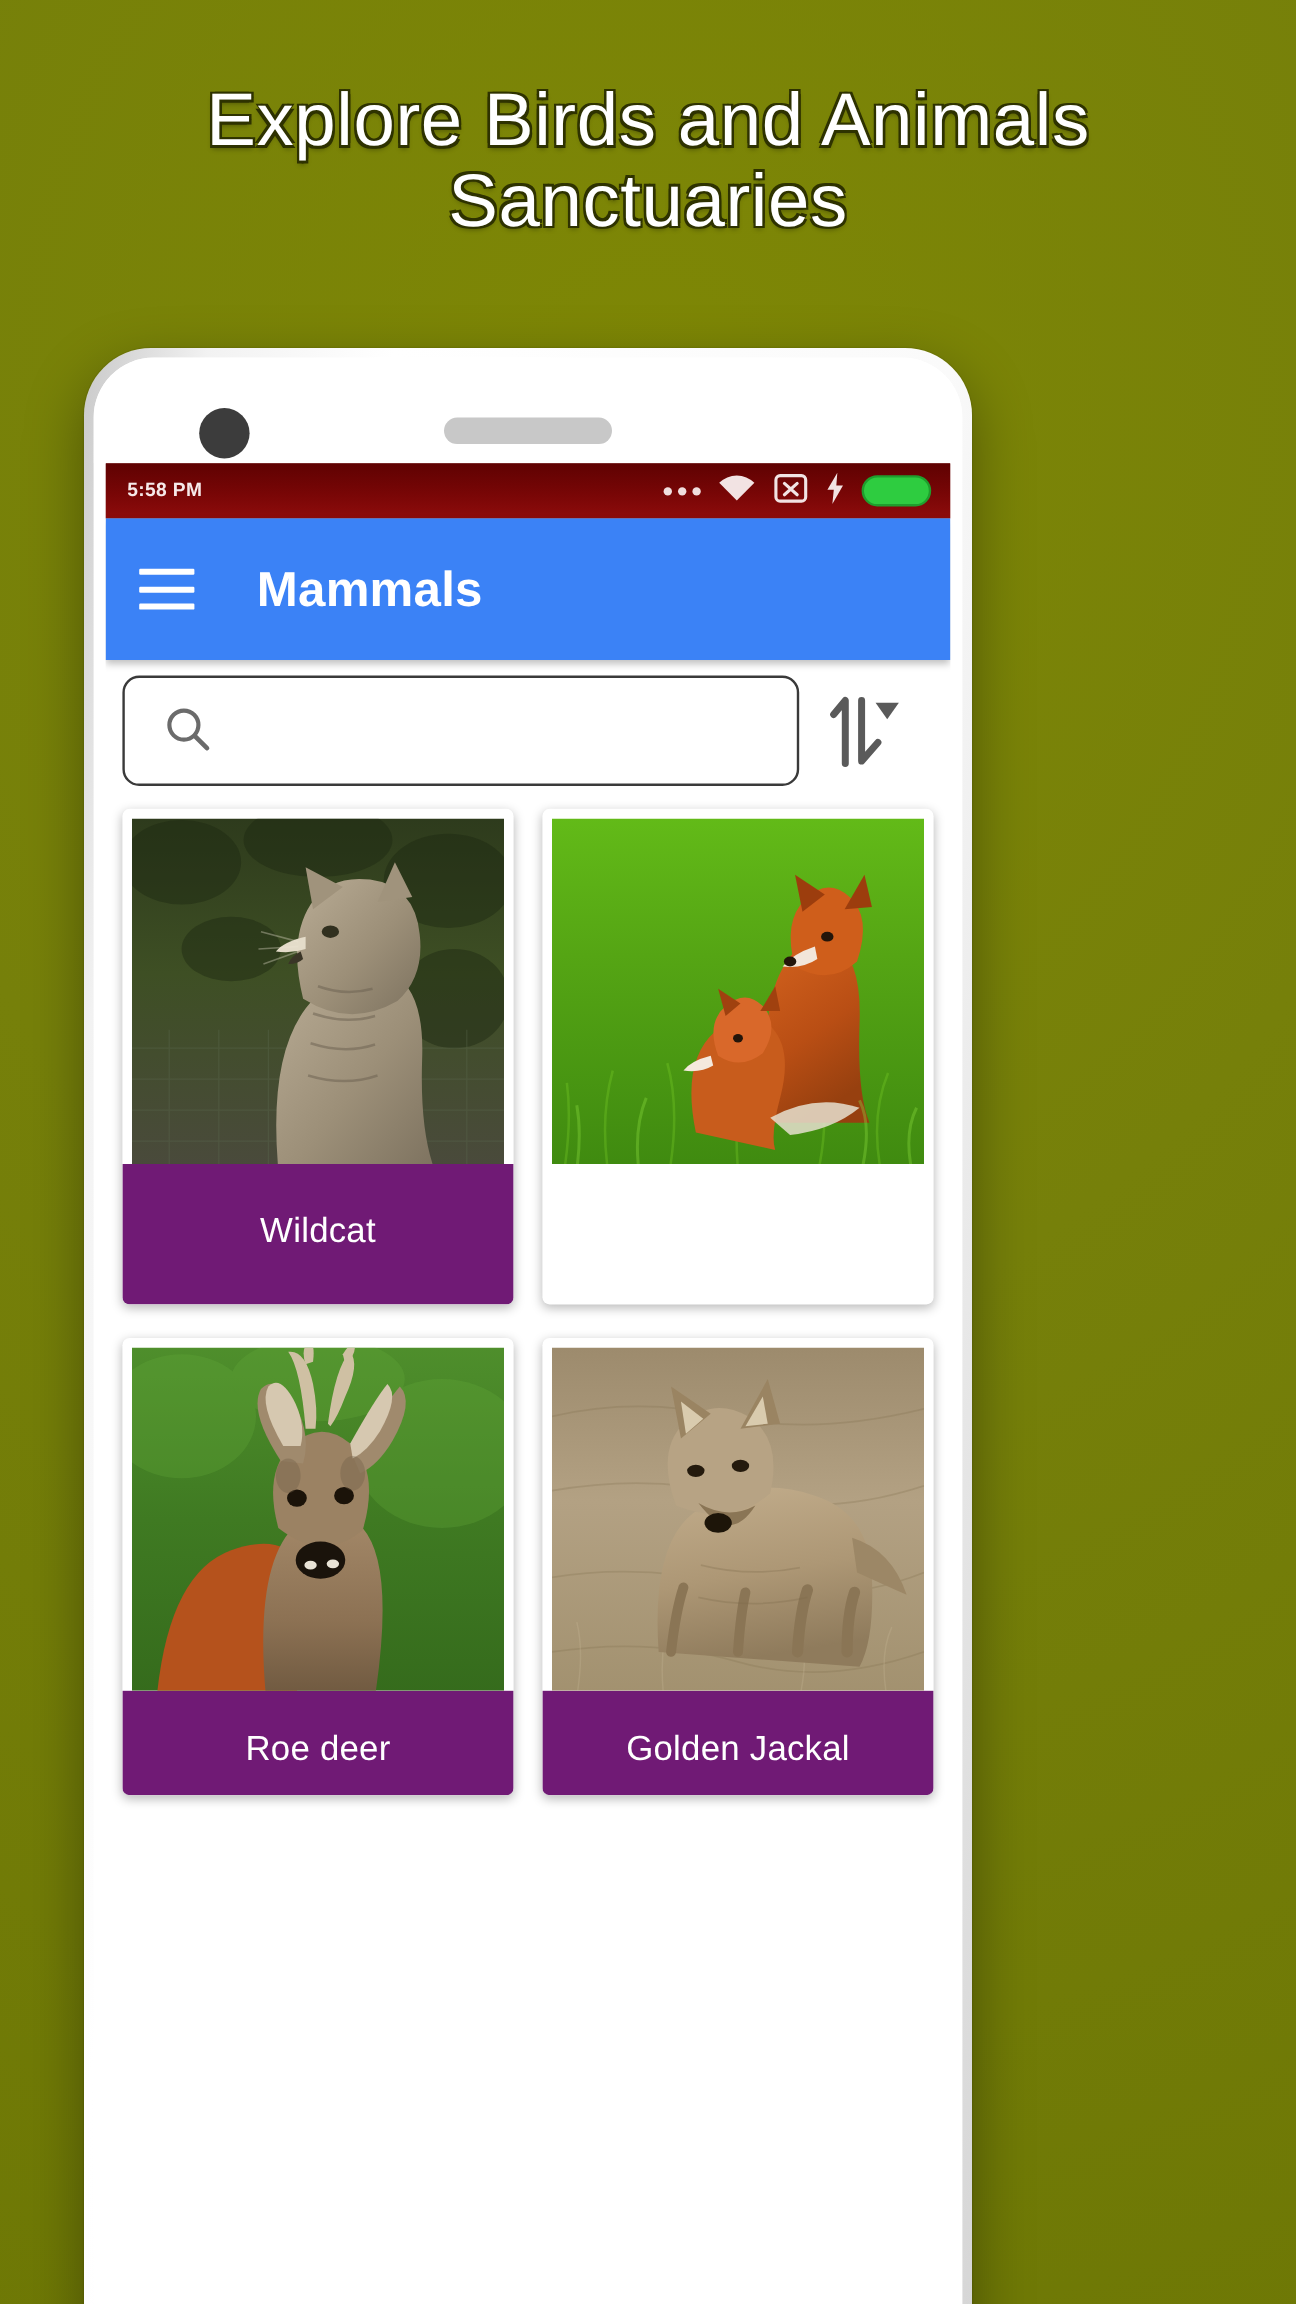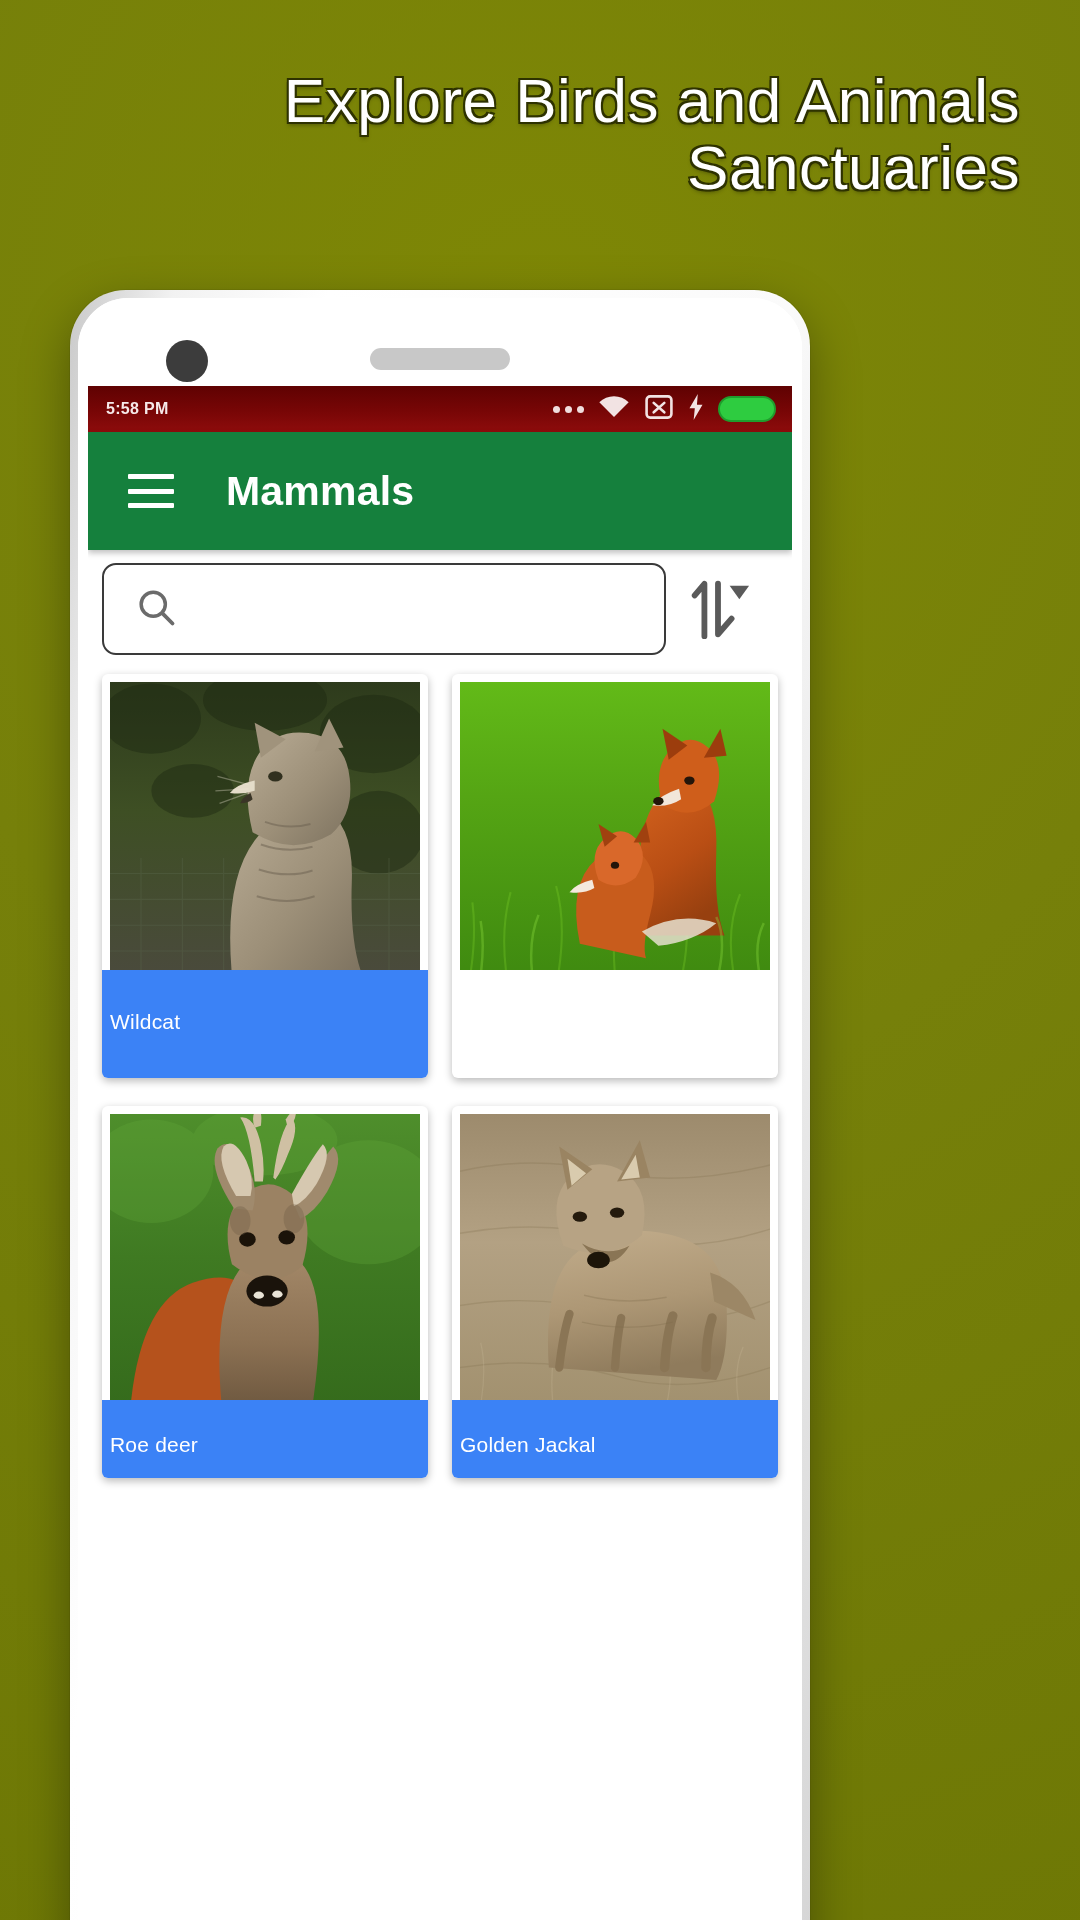--- a/index.html
+++ b/index.html
@@ -11,21 +11,21 @@
   body {
     background: #788000;
     background-image: radial-gradient(ellipse 140% 90% at 50% 18%, #7e8705 0%, #76800a 45%, #6e7805 100%);
     position: relative;
   }
 
   
   .promo {
     position: absolute;
     top: 68px; left: 0; right: 0;
-    text-align: right;
+    text-align: center;
     padding: 0 60px;
   }
   .promo-line {
     font-size: 62px;
     line-height: 1.08;
     font-weight: 400;
     color: #ffffff;
     letter-spacing: 0.5px;
     text-shadow:
       -2px -2px 0 #2e3200,
@@ -113,24 +113,24 @@
     width: 58px; height: 26px;
     border-radius: 13px;
     background: #2ecc40;
     border: 2px solid #1f9e2d;
     position: relative;
   }
 
   
   .appbar {
     height: 118px;
-    background: #15803d;
+    background: #3b82f6;
     display: flex;
     align-items: center;
-    padding-left: 40px;
+    padding-left: 28px;
     box-shadow: 0 3px 6px rgba(0,0,0,0.25);
     position: relative;
     z-index: 3;
   }
   .hamburger {
     width: 46px; height: 34px;
     display: flex; flex-direction: column; justify-content: space-between;
     cursor: pointer;
   }
   .hamburger span { display: block; height: 5px; background: #ffffff; border-radius: 1px; }
@@ -191,24 +191,24 @@
     cursor: pointer;
   }
   .card-thumb {
     margin: 8px 8px 0 8px;
     height: 288px;
     overflow: hidden;
     position: relative;
   }
   .card-thumb svg { display: block; width: 100%; height: 100%; }
   .card-label {
-    background: #3b82f6;
+    background: #701a75;
     color: #ffffff;
-    font-size: 21px;
-    text-align: left;
+    font-size: 29px;
+    text-align: center;
     padding: 40px 8px 44px 8px;
     letter-spacing: 0.2px;
   }
   .card-label.short { padding: 33px 8px 21px 8px; }
 
   .grid-row2 .card-thumb { height: 286px; }
 </style>
 </head>
 <body>
 

